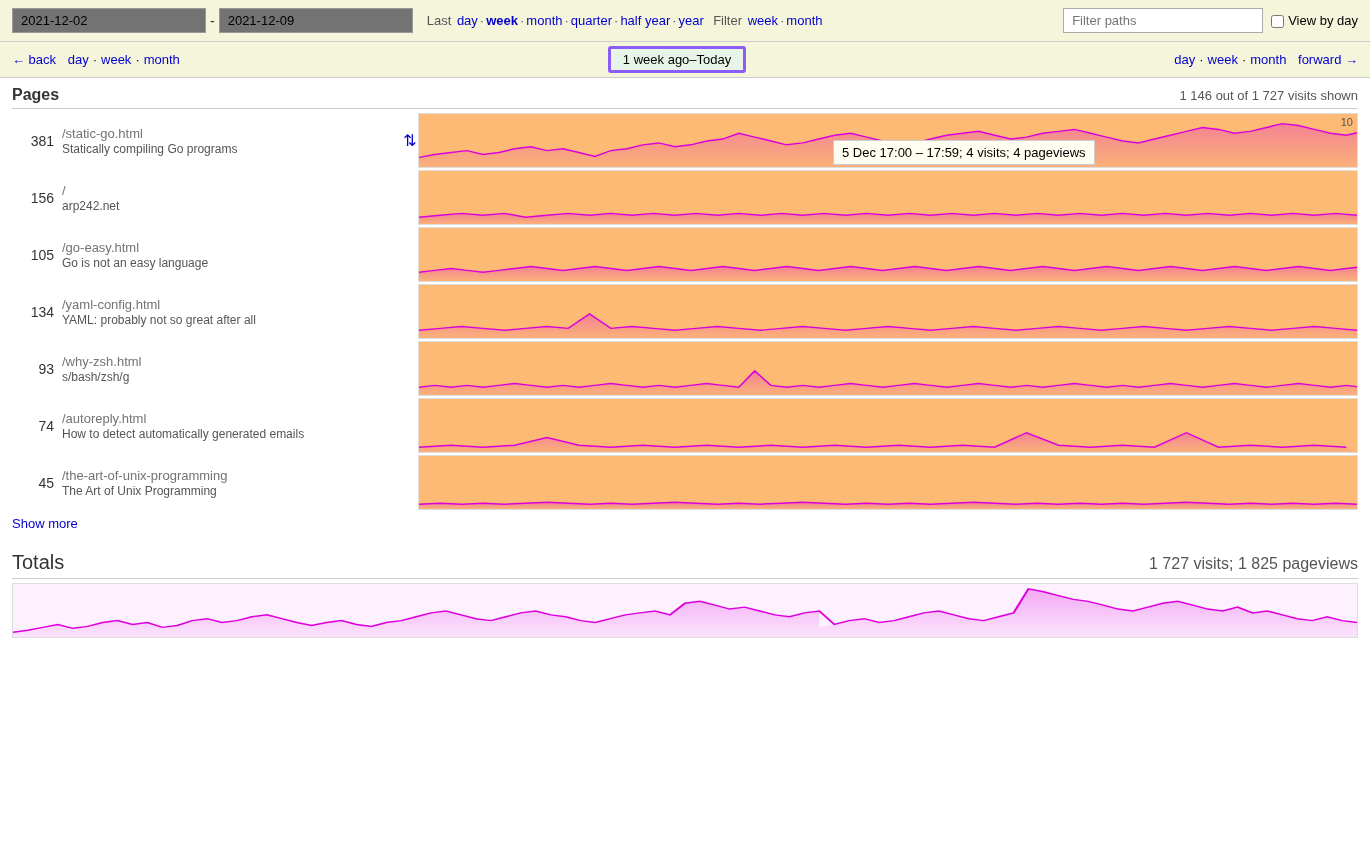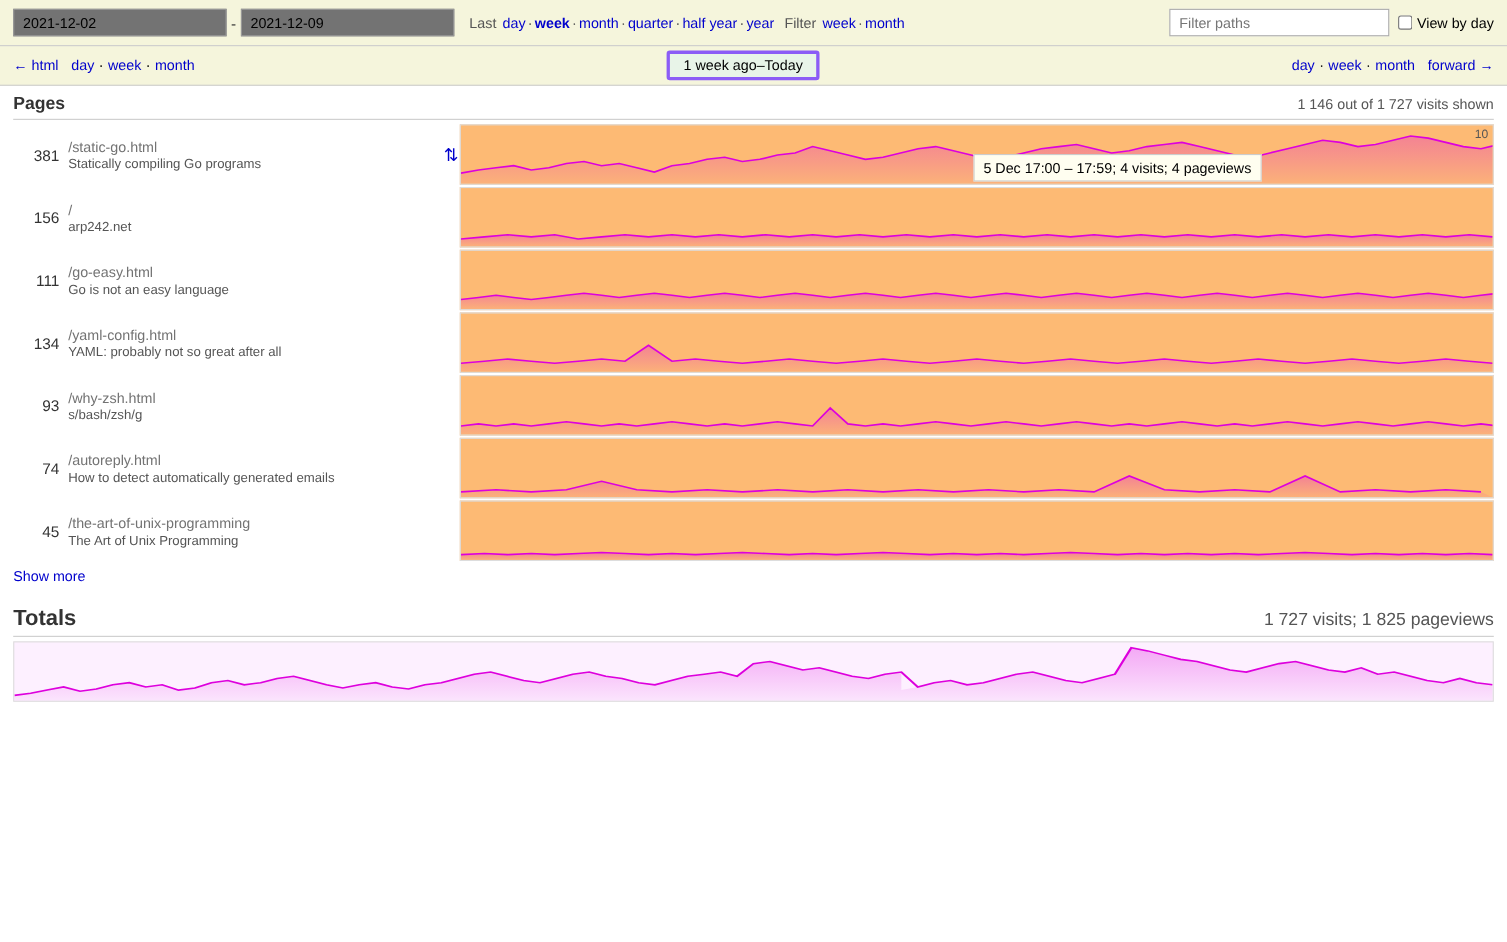--- a/index.html
+++ b/index.html
@@ -53,21 +53,21 @@
     .filter-input {
       border: 1px solid #aaa;
       padding: 4px 8px;
       font-size: 13px;
       width: 200px;
       color: #999;
     }
 
     .view-by-day {
       display: flex;
-      align-items: center;
+      align-items: flex-end;
       gap: 4px;
       font-size: 13px;
     }
 
     .nav-bar {
       background: #f5f5dc;
       border-bottom: 1px solid #ccc;
       padding: 4px 12px;
       display: flex;
       align-items: center;
@@ -194,21 +194,21 @@
       display: flex;
       align-items: baseline;
       justify-content: space-between;
       border-bottom: 1px solid #ccc;
       padding-bottom: 4px;
       margin-bottom: 4px;
     }
 
     .totals-title {
       font-size: 20px;
-      font-weight: bold;
+      font-weight: normal;
       color: #333;
     }
 
     .totals-info {
       font-size: 16px;
       color: #555;
     }
 
     .totals-chart {
       width: 100%;
@@ -222,21 +222,21 @@
     .tooltip {
       position: absolute;
       background: #fffef0;
       border: 1px solid #ccc;
       padding: 4px 8px;
       font-size: 13px;
       pointer-events: none;
       white-space: nowrap;
       z-index: 100;
       top: 140px;
-      left: 885px;
+      left: 833px;
     }
 
     .scale-label {
       position: absolute;
       right: 4px;
       top: 2px;
       font-size: 11px;
       color: #555;
     }
 
@@ -281,21 +281,21 @@
     <input class="filter-input" type="text" placeholder="Filter paths" style="">
     <div class="view-by-day">
       <input type="checkbox" style="">
       <label>View by day</label>
     </div>
   </div>
 </div>
 
 <div class="nav-bar">
   <div class="nav-back">
-    <a href="#">← html</a>
+    <a href="#">← back</a>
     &nbsp;
     <a href="#">day</a>
     <span>·</span>
     <a href="#">week</a>
     <span>·</span>
     <a href="#">month</a>
   </div>
   <div class="nav-center">1 week ago–Today</div>
   <div class="nav-forward">
     <a href="#">day</a>
@@ -354,21 +354,21 @@
             <stop offset="0%" stop-color="#dd00dd" stop-opacity="0.3"></stop>
             <stop offset="100%" stop-color="#dd00dd" stop-opacity="0.05"></stop>
           </linearGradient>
         </defs>
         <polyline fill="url(#grad1)" stroke="none" points="0,48 20,46 40,44 60,46 80,44 100,48 120,46 140,44 160,46 180,44 200,46 220,44 240,46 260,44 280,46 300,44 320,46 340,44 360,46 380,44 400,46 420,44 440,46 460,44 480,46 500,44 520,46 540,44 560,46 580,44 600,46 620,44 640,46 660,44 680,46 700,44 720,46 740,44 760,46 780,44 800,46 820,44 840,46 860,44 880,46 880,55 0,55"></polyline>
         <polyline fill="none" stroke="#dd00dd" stroke-width="1.5" points="0,48 20,46 40,44 60,46 80,44 100,48 120,46 140,44 160,46 180,44 200,46 220,44 240,46 260,44 280,46 300,44 320,46 340,44 360,46 380,44 400,46 420,44 440,46 460,44 480,46 500,44 520,46 540,44 560,46 580,44 600,46 620,44 640,46 660,44 680,46 700,44 720,46 740,44 760,46 780,44 800,46 820,44 840,46 860,44 880,46"></polyline>
       </svg>
     </div>
   </div>
       <div class="page-row">
-    <span class="page-count">111</span>
+    <span class="page-count">105</span>
     <div class="page-info">
       <a href="#" class="page-link">/go-easy.html</a>
       <div class="page-desc">Go is not an easy language</div>
     </div>
     <span style="width:16px;flex-shrink:0"></span>
     <div class="chart-area">
       
       <svg class="sparkline" viewBox="0 0 880 55" preserveAspectRatio="none">
         <defs>
           <linearGradient id="grad2" x1="0" y1="0" x2="0" y2="1">

